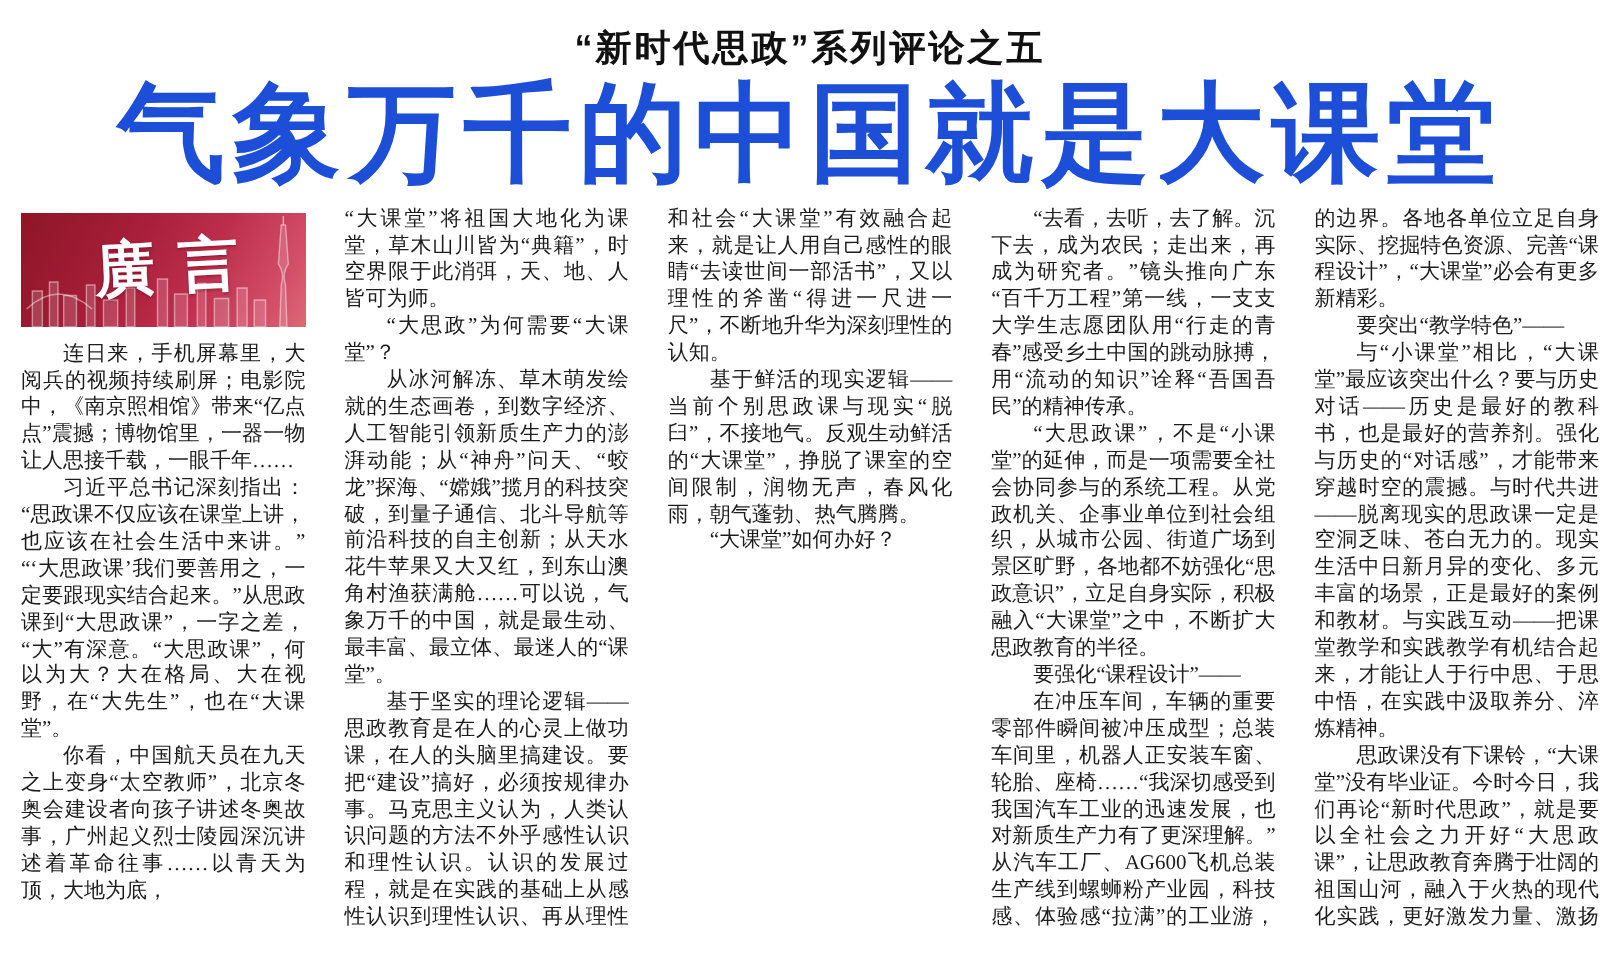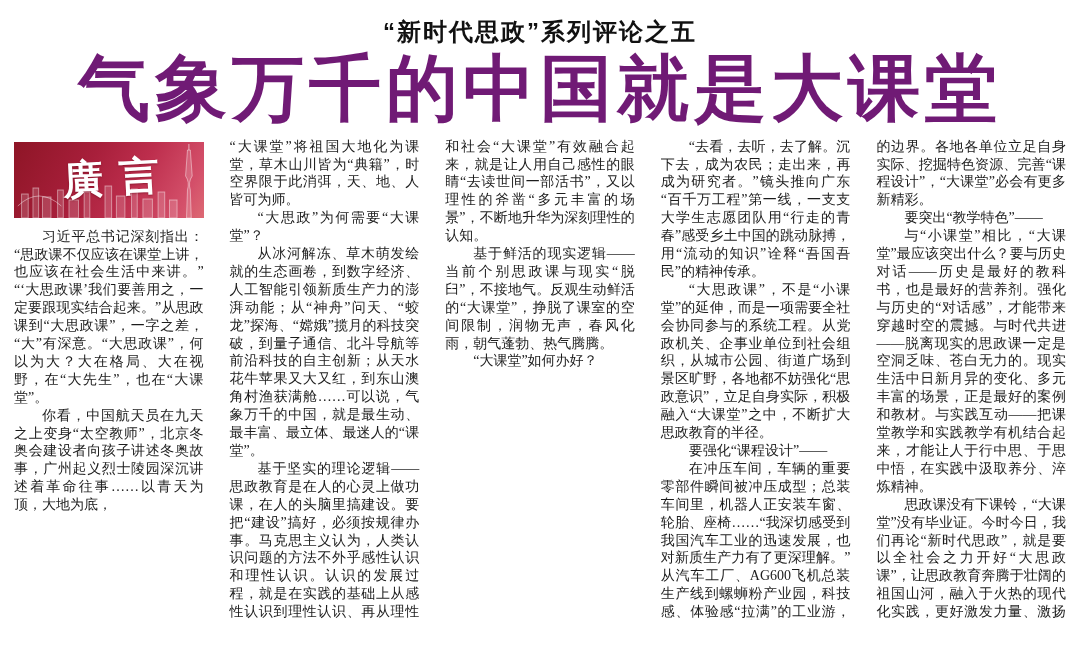--- a/index.html
+++ b/index.html
@@ -17,26 +17,26 @@
     text-align:center;
     font-family:"Liberation Sans","DejaVu Sans",sans-serif;
     font-weight:bold;
     font-size:24px;
     letter-spacing:2px;
     color:#111;
   }
   .headline{
     margin:4px 0 10px 0;
     text-align:center;
-    font-family:Liberation Serif, serif;
+    font-family:Liberation Sans, sans-serif;
     font-weight:900;
     font-size:72px;
     line-height:1.05;
     letter-spacing:5px;
-    color:#701a75;
+    color:#1d4ed8;
     white-space:nowrap;
   }
   .columns{
     display:flex;
     gap:26px;
     padding:0 14px;
     height:482px;
     overflow:hidden;
     box-sizing:border-box;
   }
@@ -99,37 +99,38 @@
             <rect x="136" y="57" width="10" height="19"></rect>
             <rect x="152" y="50" width="7" height="26"></rect>
             <rect x="164" y="58" width="8" height="18"></rect>
             <path d="M183,8 L186,8 L188,34 Q183.5,40 186,48 L187,76 L182,76 L183,48 Q185.5,40 181,34 Z"></path>
             <line x1="184.5" y1="2" x2="184.5" y2="8" stroke="rgba(255,255,255,0.6)"></line>
           </g>
         </svg>
         <div class="banner-text">廣言</div>
       </div>
       <div class="col-text">
+          <p class="para indent">连日来，手机屏幕里，大阅兵的视频持续刷屏；电影院中，《南京照相馆》带来“亿点点”震撼；博物馆里，一器一物让人思接千载，一眼千年……</p>
           <p class="para indent">习近平总书记深刻指出：“思政课不仅应该在课堂上讲，也应该在社会生活中来讲。”“‘大思政课’我们要善用之，一定要跟现实结合起来。”从思政课到“大思政课”，一字之差，“大”有深意。“大思政课”，何以为大？大在格局、大在视野，在“大先生”，也在“大课堂”。</p>
           <p class="para indent">你看，中国航天员在九天之上变身“太空教师”，北京冬奥会建设者向孩子讲述冬奥故事，广州起义烈士陵园深沉讲述着革命往事……以青天为顶，大地为底，</p>
         </div>
     </section>
 
     <section class="col">
       <div class="col-text">
           <p class="para">“大课堂”将祖国大地化为课堂，草木山川皆为“典籍”，时空界限于此消弭，天、地、人皆可为师。</p>
           <p class="para indent">“大思政”为何需要“大课堂”？</p>
           <p class="para indent">从冰河解冻、草木萌发绘就的生态画卷，到数字经济、人工智能引领新质生产力的澎湃动能；从“神舟”问天、“蛟龙”探海、“嫦娥”揽月的科技突破，到量子通信、北斗导航等前沿科技的自主创新；从天水花牛苹果又大又红，到东山澳角村渔获满舱……可以说，气象万千的中国，就是最生动、最丰富、最立体、最迷人的“课堂”。</p>
           <p class="para indent">基于坚实的理论逻辑——思政教育是在人的心灵上做功课，在人的头脑里搞建设。要把“建设”搞好，必须按规律办事。马克思主义认为，人类认识问题的方法不外乎感性认识和理性认识。认识的发展过程，就是在实践的基础上从感性认识到理性认识、再从理性认识到实践两次飞跃的辩证过程。把思政教育“小课堂”</p>
         </div>
     </section>
 
     <section class="col">
       <div class="col-text">
-          <p class="para">和社会“大课堂”有效融合起来，就是让人用自己感性的眼睛“去读世间一部活书”，又以理性的斧凿“多元丰富的场景”，不断地升华为深刻理性的认知。</p>
+          <p class="para">和社会“大课堂”有效融合起来，就是让人用自己感性的眼睛“去读世间一部活书”，又以理性的斧凿“得进一尺进一尺”，不断地升华为深刻理性的认知。</p>
           <p class="para indent">基于鲜活的现实逻辑——当前个别思政课与现实“脱臼”，不接地气。反观生动鲜活的“大课堂”，挣脱了课室的空间限制，润物无声，春风化雨，朝气蓬勃、热气腾腾。</p>
           <p class="para indent">“大课堂”如何办好？</p>
         </div>
     </section>
 
     <section class="col">
       <div class="col-text">
           <p class="para indent">“去看，去听，去了解。沉下去，成为农民；走出来，再成为研究者。”镜头推向广东“百千万工程”第一线，一支支大学生志愿团队用“行走的青春”感受乡土中国的跳动脉搏，用“流动的知识”诠释“吾国吾民”的精神传承。</p>
           <p class="para indent">“大思政课”，不是“小课堂”的延伸，而是一项需要全社会协同参与的系统工程。从党政机关、企事业单位到社会组织，从城市公园、街道广场到景区旷野，各地都不妨强化“思政意识”，立足自身实际，积极融入“大课堂”之中，不断扩大思政教育的半径。</p>
           <p class="para indent">要强化“课程设计”——</p>

